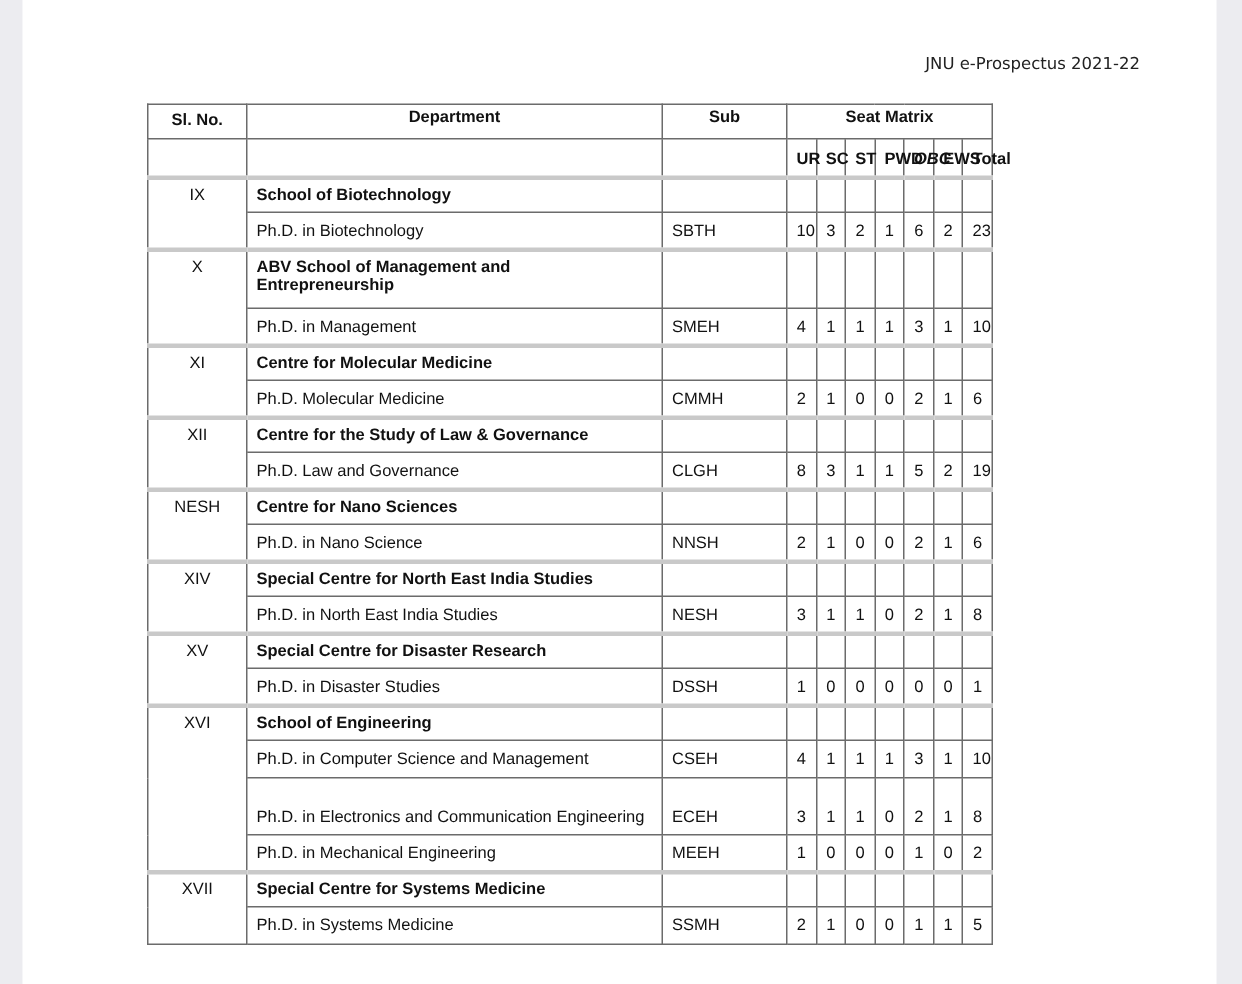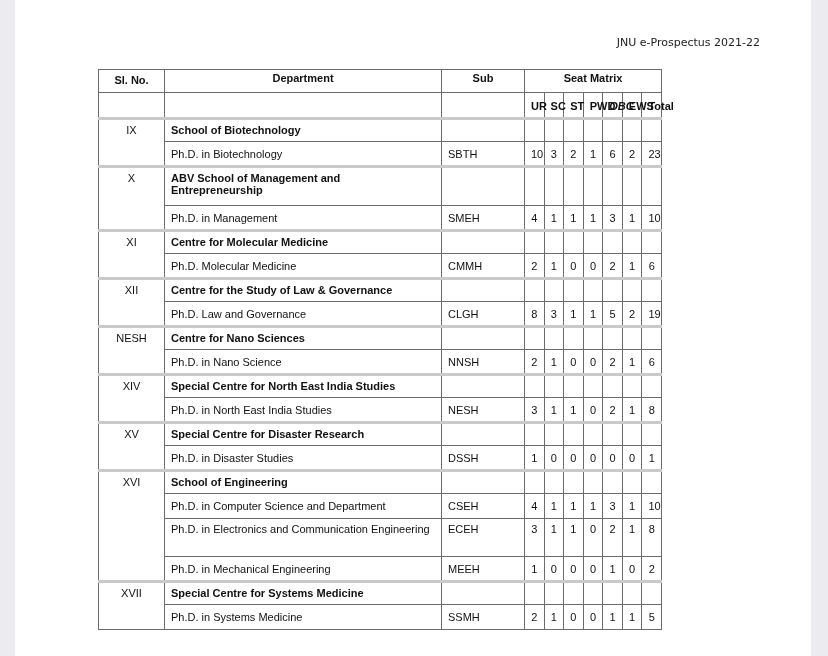--- a/index.html
+++ b/index.html
@@ -40,21 +40,21 @@
   .w-pwd { width: 49px; } .w-obc { width: 52px; font-style: italic; } .w-ews { width: 39px; } .w-tot { width: 48px; }
   tr.hdr1 { height: 23px; }
   tr.hdr2 { height: 26px; }
   tr.hdr2 th { vertical-align: middle; }
   tr.dept-row td.c-dept { font-weight: bold; padding-top: 4px; }
   tr.dept-row { height: 23px; }
   tr.dept-row.tall { height: 39px; }
   tr.prog-row { height: 25px; }
   tr.prog-row.tall { height: 38px; }
   tr.prog-row td { padding-top: 6px; }
-  tr.prog-row.tall td { padding-top: 4px; }
+  tr.prog-row.tall td { padding-top: 20px; }
   tr.sep td { border-top: 3px solid #c9c9c9; }
 </style>
 </head>
 <body>
 
 <div class="page">
   <div class="doc-title">JNU e-Prospectus 2021-22</div>
 
   <table class="matrix">
     <thead>
@@ -245,21 +245,21 @@
           <td class="c-sub"></td>
           <td class="w-ur"></td>
           <td class="w-sc"></td>
           <td class="w-st"></td>
           <td class="w-pwd"></td>
           <td class="w-obc"></td>
           <td class="w-ews"></td>
           <td class="w-tot"></td>
         </tr>
         <tr class="prog-row">
-          <td class="c-dept">Ph.D. in Computer Science and Department</td>
+          <td class="c-dept">Ph.D. in Computer Science and Management</td>
           <td class="c-sub">CSEH</td>
           <td class="c-n">4</td>
           <td class="c-n">1</td>
           <td class="c-n">1</td>
           <td class="c-n">1</td>
           <td class="c-n">3</td>
           <td class="c-n">1</td>
           <td class="c-n">10</td>
         </tr>
         <tr class="prog-row tall">

